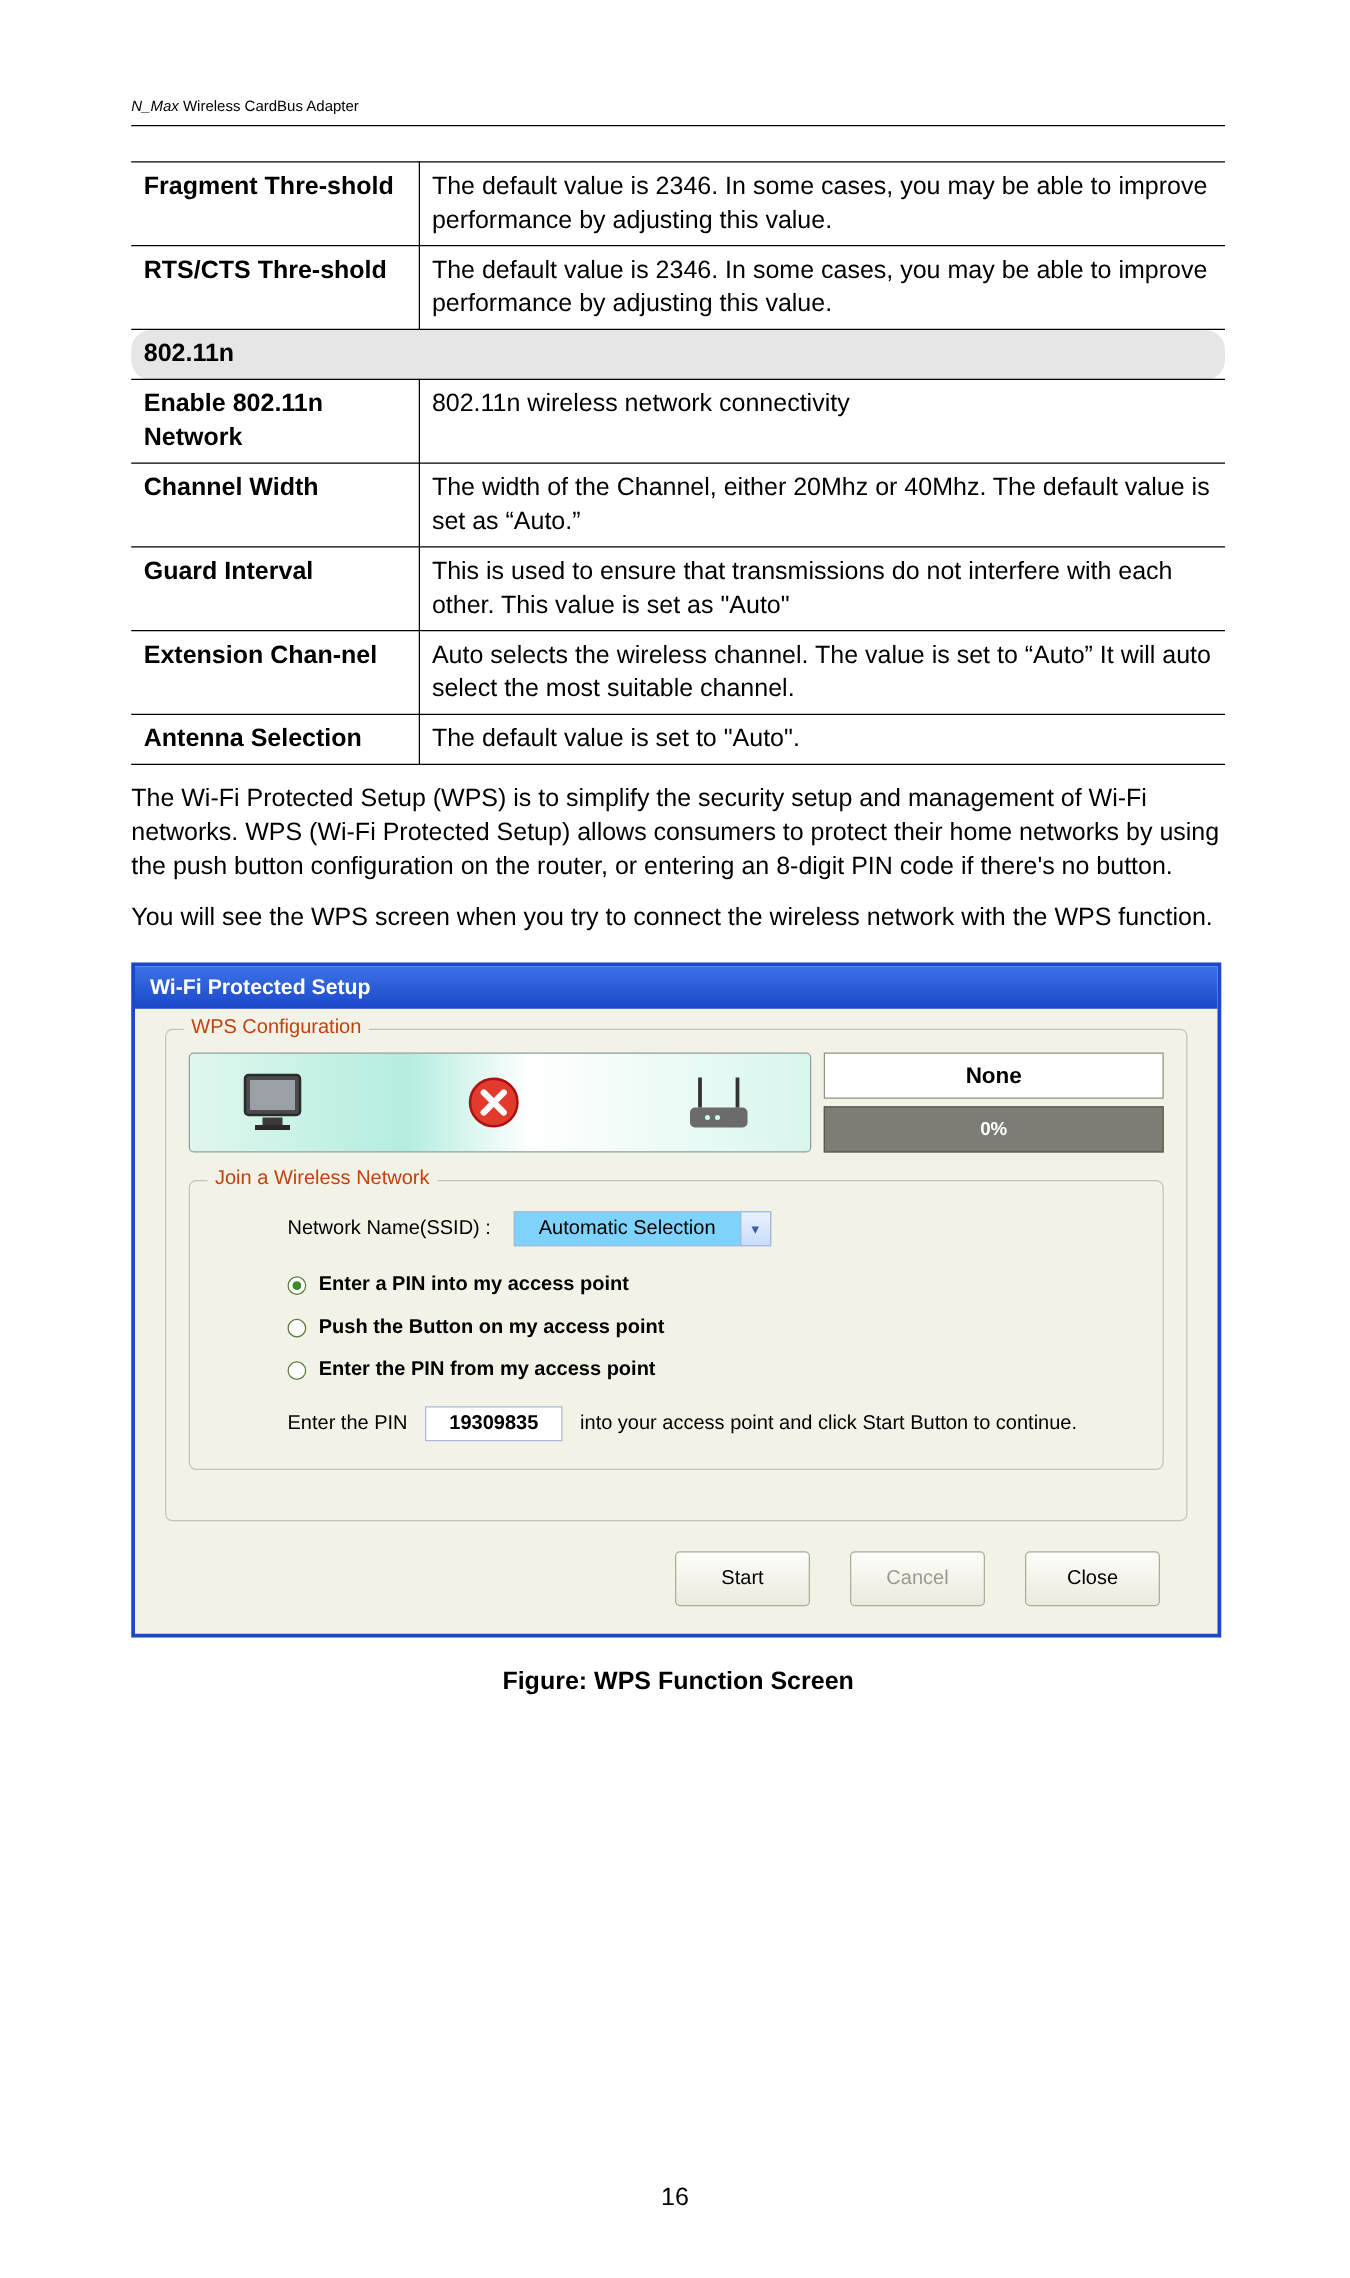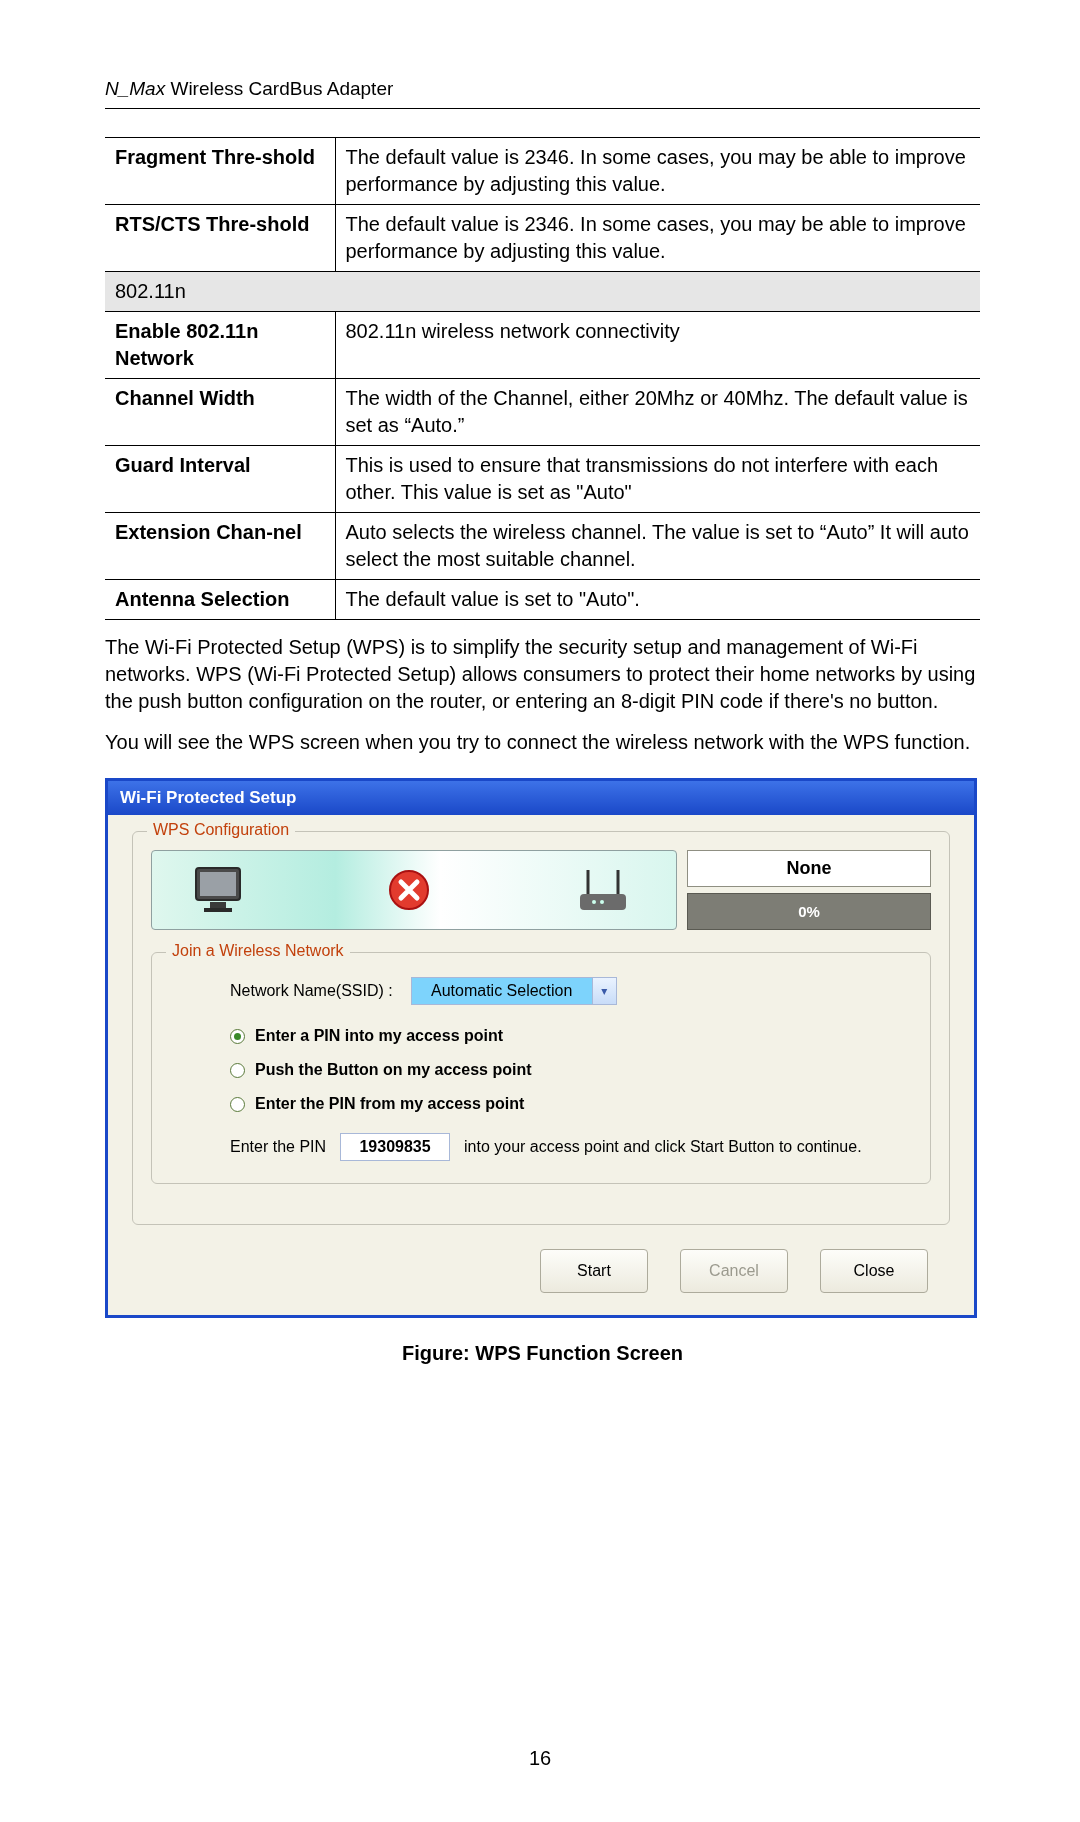--- a/index.html
+++ b/index.html
@@ -8,21 +8,21 @@
     width: 1080px;
     height: 1822px;
     font-family: Arial, Helvetica, sans-serif;
     color: #000;
     position: relative;
   }
   .page {
     padding: 78px 100px 0 105px;
   }
   .running-header {
-    font-size: 19px;
+    font-size: 12px;
     font-style: italic;
     border-bottom: 1.5px solid #000;
     padding-bottom: 8px;
     margin-bottom: 28px;
   }
   .running-header .normal { font-style: normal; }
   .settings-table {
     border-collapse: collapse;
     width: 100%;
     font-size: 20px;
@@ -34,21 +34,22 @@
     vertical-align: top;
     padding: 6px 10px 6px 10px;
   }
   .settings-table td.label {
     font-weight: bold;
     width: 230px;
     border-right: 1.5px solid #000;
   }
   .settings-table tr.section td {
     background: #e6e6e6;
-    font-weight: normal;
+    font-weight: bold;
+    border-radius: 16px;
   }
   .settings-table tr.section td {
     border-right: none;
   }
   .section-heading {
     margin-top: 90px;
     background: #e6e6e6;
     font-size: 24px;
     font-weight: bold;
     padding: 6px 8px;
@@ -102,21 +103,21 @@
     height: 80px;
     background: linear-gradient(90deg, #dff7ee 0%, #b4ede0 35%, #ffffff 55%, #d8f6ee 100%);
     border: 1px solid #8fa0a0;
     border-radius: 4px;
     display: flex;
     align-items: center;
     justify-content: space-between;
     padding: 0 40px;
   }
   .status-right {
-    width: 244px;
+    width: 272px;
     display: flex;
     flex-direction: column;
     gap: 6px;
   }
   .status-box {
     flex: 1;
     border: 1px solid #8f8f82;
     background: #fff;
     text-align: center;
     font-weight: bold;

